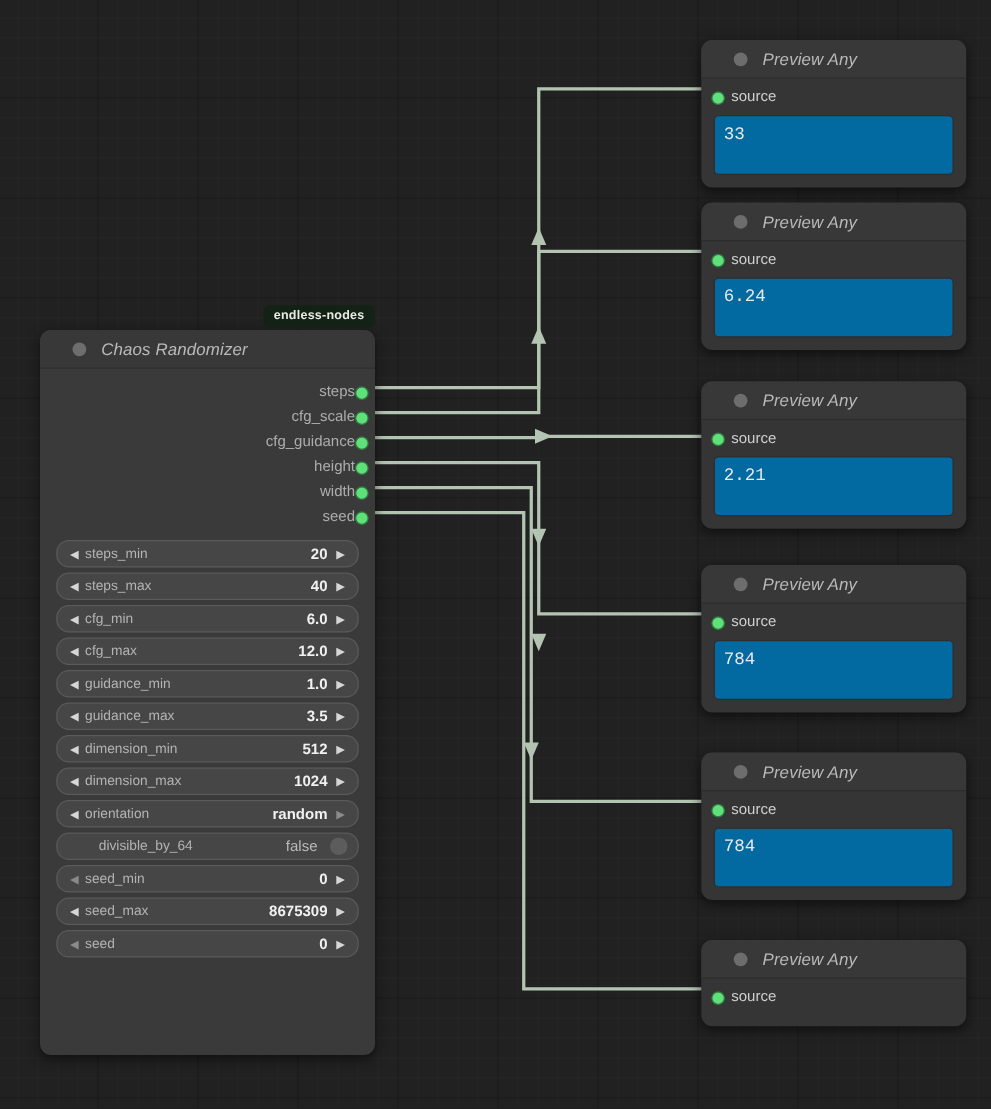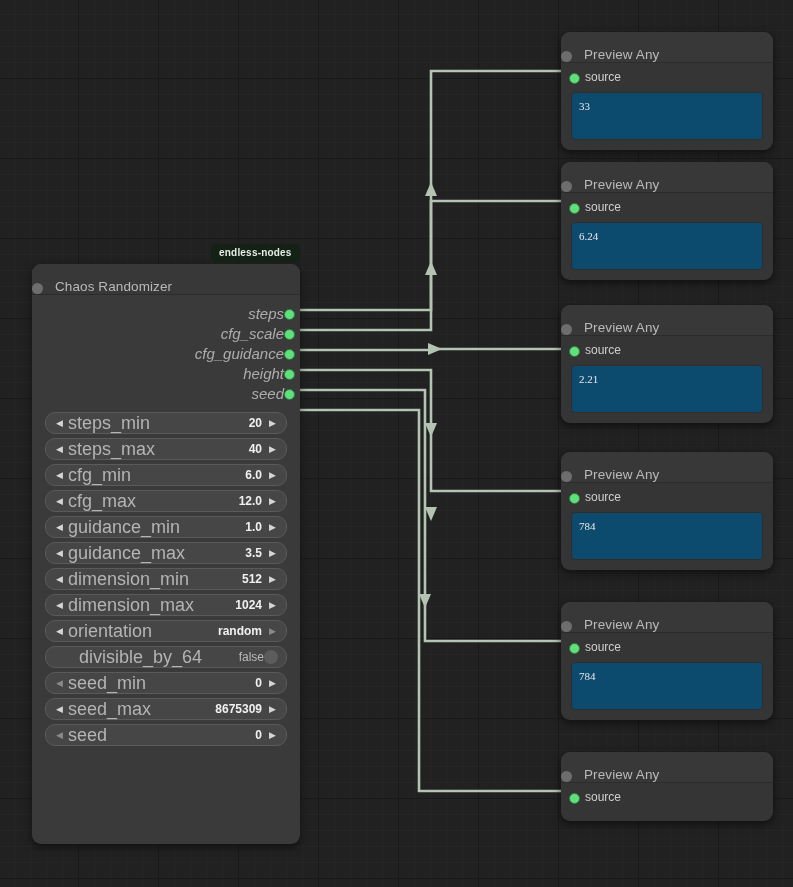--- a/index.html
+++ b/index.html
@@ -25,24 +25,25 @@
 
   
   .node{
     position:absolute;
     border-radius:9px;
     background:#353535;
     box-shadow:0 3px 9px rgba(0,0,0,.55);
     overflow:hidden;
   }
   .node-title{
-    height:30px;display:flex;align-items:flex-end;
+    height:30px;display:flex;align-items:center;
     background:#383838;
     border-bottom:1px solid #2c2c2c;
-    padding-left:0;
+    padding-left:26px;
+    font-style:italic;
   }
   .title-dot{
     width:11px;height:11px;border-radius:50%;
     background:#6d6d6d;flex:0 0 auto;
   }
   .title-text{
     margin-left:12px;color:#b9b9b9;font-size:13.5px;letter-spacing:.1px;
   }
   .node-body{background:#353535;}
 
@@ -53,68 +54,68 @@
     position:absolute;left:211px;top:244px;
     background:#132214;color:#e7ecE7;
     font-size:10px;font-weight:bold;
     padding:3px 8px 4px;border-radius:5px;
     letter-spacing:.2px;z-index:6;
   }
   .out-row{
     height:20px;display:flex;align-items:center;justify-content:flex-end;
     padding-right:16px;position:relative;
   }
-  .out-label{color:#adadad;font-size:15px;font-style:italic;}
+  .out-label{color:#adadad;font-size:12px;}
   .out-dot{
     position:absolute;right:5px;top:50%;margin-top:-4.5px;
     width:9px;height:9px;border-radius:50%;
     background:#5fe07a;border:1px solid #2f7a3f;
   }
   .widgets{padding:4px 13px 0;}
   .w{
     height:20px;margin-bottom:4px;border-radius:10px;
     background:#464646;border:1px solid #5a5a5a;
     display:flex;align-items:center;
     padding:0 8px;position:relative;
   }
   .w .arr{
     color:#d6d6d6;font-size:9px;line-height:1;flex:0 0 auto;
     width:11px;text-align:center;
   }
   .w .arr.dim{color:#8a8a8a;}
-  .w .wlabel{color:#b4b4b4;font-size:18px;margin-left:3px;white-space:nowrap;}
+  .w .wlabel{color:#b4b4b4;font-size:11px;margin-left:3px;white-space:nowrap;}
   .w .wval{
     margin-left:auto;color:#f0f0f0;font-size:12px;font-weight:bold;
     padding-right:5px;white-space:nowrap;
   }
   .w.toggle .wlabel{margin-left:25px;}
-  .w.toggle .wval{color:#b9b9b9;font-weight:normal;padding-right:0;}
+  .w.toggle .wval{color:#b9b9b9;font-weight:normal;padding-right:10px;}
   .toggle-knob{
     width:14px;height:14px;border-radius:50%;
     background:#5c5c5c;flex:0 0 auto;
   }
 
   
   .preview{width:212px;background:#353535;}
   .preview .pv-body{padding:0 0 10px;}
   .pv-slot{
     height:28px;display:flex;align-items:center;
     padding-left:16px;position:relative;
   }
   .pv-dot{
     position:absolute;left:8px;top:50%;margin-top:-4.5px;
     width:9px;height:9px;border-radius:50%;
     background:#5fe07a;border:1px solid #2f7a3f;
   }
   .pv-slot-label{color:#cfcfcf;font-size:12px;margin-left:8px;}
   .pv-text{
     margin:1px 10px 0;height:48px;border-radius:4px;
-    background:#0c4a6e;border:1px solid #2e2e2e;
-    color:#e9e9e9;font-family:Liberation Serif, serif;
-    font-size:11px;padding:7px 0 0 7px;box-sizing:border-box;
+    background:#0369a1;border:1px solid #2e2e2e;
+    color:#e9e9e9;font-family:Liberation Mono, monospace;
+    font-size:14px;padding:7px 0 0 7px;box-sizing:border-box;
     overflow:hidden;white-space:nowrap;
   }
 </style>
 </head>
 <body>
 
 <div id="canvas">
 
   <svg id="wires" viewBox="0 0 793 887" xmlns="http://www.w3.org/2000/svg">
     <g fill="none" stroke="#b4c4b2" stroke-width="2.6" stroke-linecap="butt" stroke-linejoin="miter">
@@ -165,20 +166,24 @@
       </div>
       <div class="out-row">
         <span class="out-label">cfg_guidance</span>
         <span class="out-dot"></span>
       </div>
       <div class="out-row">
         <span class="out-label">height</span>
         <span class="out-dot"></span>
       </div>
       <div class="out-row">
+        <span class="out-label">width</span>
+        <span class="out-dot"></span>
+      </div>
+      <div class="out-row">
         <span class="out-label">seed</span>
         <span class="out-dot"></span>
       </div>
 
       <div style="height:5px"></div>
 
       <div class="widgets">
 
         <div class="w">
           <span class="arr">◀</span>

